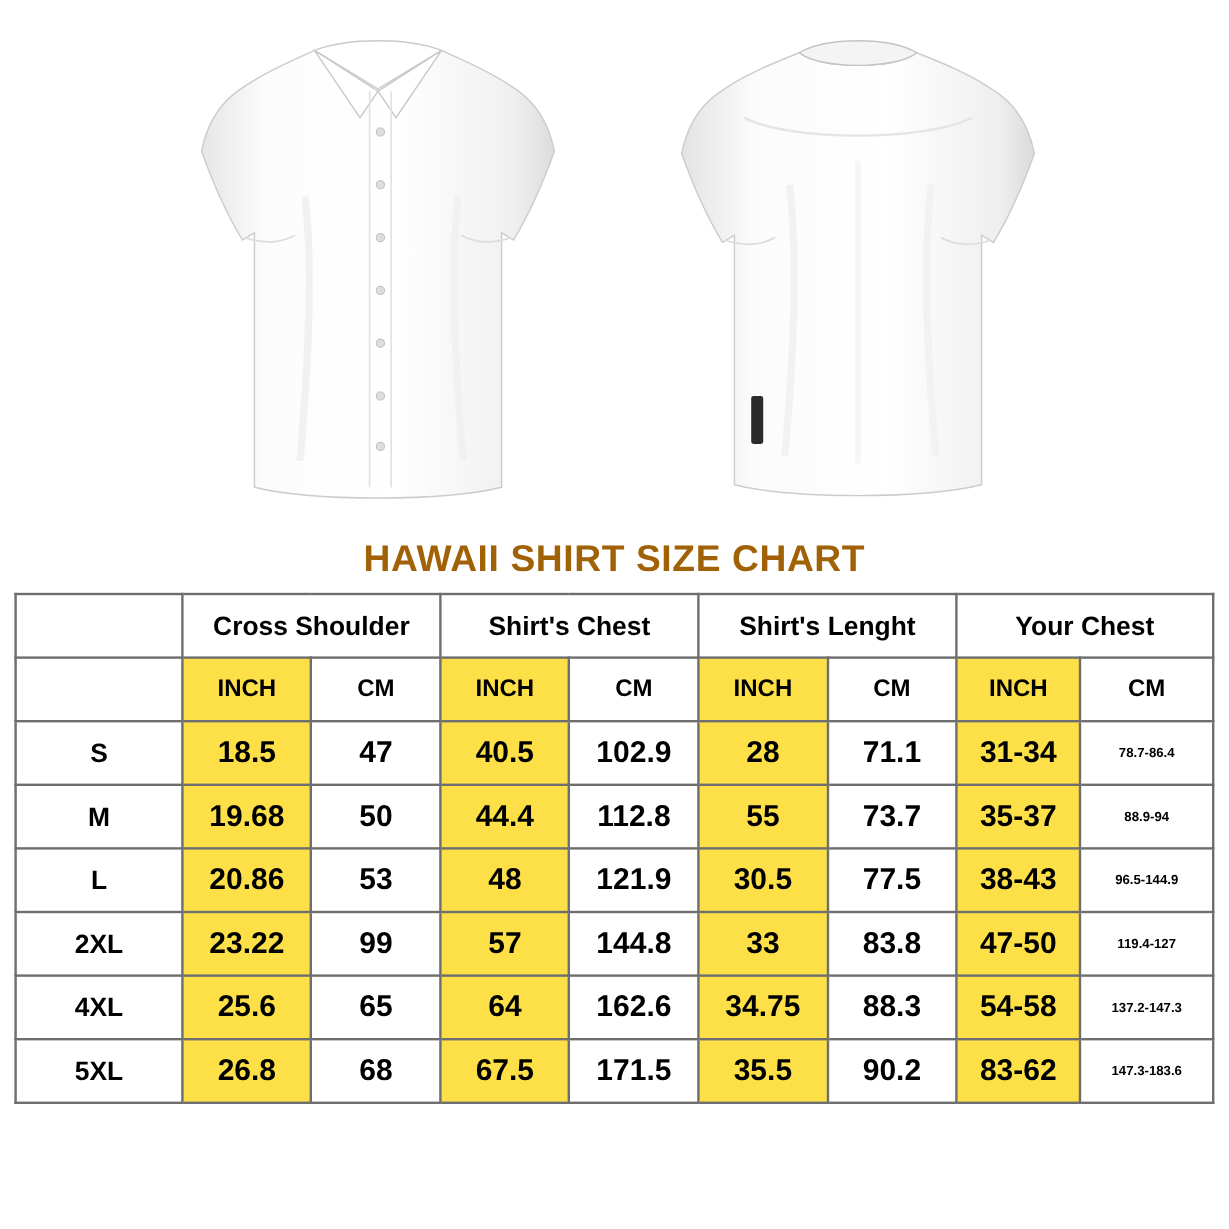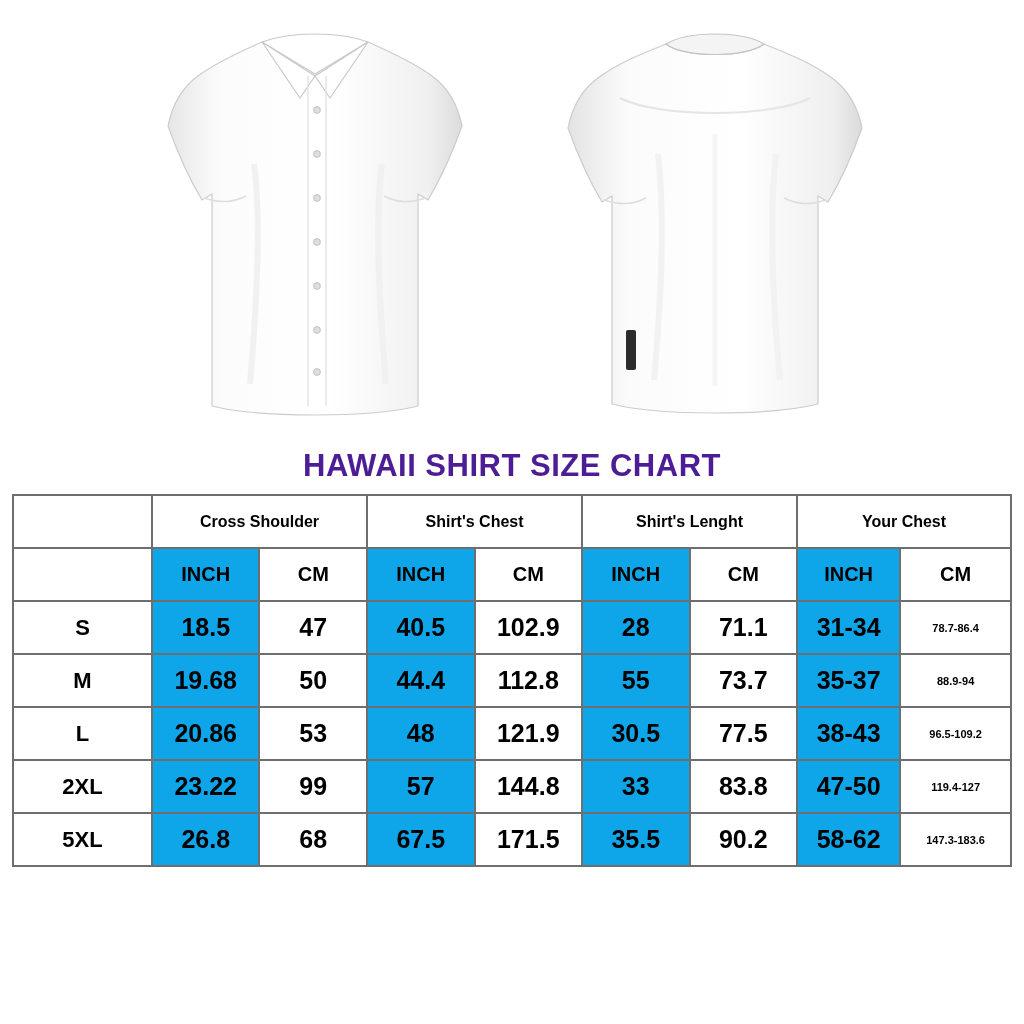--- a/index.html
+++ b/index.html
@@ -36,21 +36,21 @@
 
   .shirt svg { display: block; }
 
   
   .chart-title {
     text-align: center;
     font-size: 31px;
     font-weight: bold;
     letter-spacing: 0.5px;
     margin: 0 0 10px 0;
-    color: #4c1d95;
+    color: #a16207;
     font-family: "Liberation Sans", sans-serif;
   }
 
   
   .table-wrap {
     padding: 0 12px;
     box-sizing: border-box;
   }
   table.size-chart {
     border-collapse: collapse;
@@ -67,28 +67,28 @@
     padding: 0;
     height: 51px;
   }
   .col-size   { width: 128px; }
   .col-inch   { width: 99px; }
   .col-cm     { width: 99px; }
   .col-inch-l { width: 95px; }
   .col-cm-l   { width: 102px; }
 
   .grp-head {
-    font-size: 16px;
+    font-size: 22px;
     height: 47px;
   }
   .unit-head {
     font-size: 20px;
     height: 44px;
   }
-  .yellow { background: #0ea5e9; }
+  .yellow { background: #fde047; }
   .cell { font-size: 25px; }
   .cell-small { font-size: 11px; }
   .size-label { font-size: 22px; }
   .blank { border: 2px solid #6e6e6e; }
 </style>
 </head>
 <body>
 
 <div class="page">
 
@@ -229,41 +229,52 @@
         </tr>
         <tr>
           <td class="size-label">L</td>
           <td class="cell yellow">20.86</td>
           <td class="cell">53</td>
           <td class="cell yellow">48</td>
           <td class="cell">121.9</td>
           <td class="cell yellow">30.5</td>
           <td class="cell">77.5</td>
           <td class="cell yellow">38-43</td>
-          <td class="cell-small">96.5-109.2</td>
+          <td class="cell-small">96.5-144.9</td>
         </tr>
         <tr>
           <td class="size-label">2XL</td>
           <td class="cell yellow">23.22</td>
           <td class="cell">99</td>
           <td class="cell yellow">57</td>
           <td class="cell">144.8</td>
           <td class="cell yellow">33</td>
           <td class="cell">83.8</td>
           <td class="cell yellow">47-50</td>
           <td class="cell-small">119.4-127</td>
         </tr>
         <tr>
+          <td class="size-label">4XL</td>
+          <td class="cell yellow">25.6</td>
+          <td class="cell">65</td>
+          <td class="cell yellow">64</td>
+          <td class="cell">162.6</td>
+          <td class="cell yellow">34.75</td>
+          <td class="cell">88.3</td>
+          <td class="cell yellow">54-58</td>
+          <td class="cell-small">137.2-147.3</td>
+        </tr>
+        <tr>
           <td class="size-label">5XL</td>
           <td class="cell yellow">26.8</td>
           <td class="cell">68</td>
           <td class="cell yellow">67.5</td>
           <td class="cell">171.5</td>
           <td class="cell yellow">35.5</td>
           <td class="cell">90.2</td>
-          <td class="cell yellow">58-62</td>
+          <td class="cell yellow">83-62</td>
           <td class="cell-small">147.3-183.6</td>
         </tr>
       </tbody>
     </table>
   </div>
 
 </div>
 
 </body></html>

